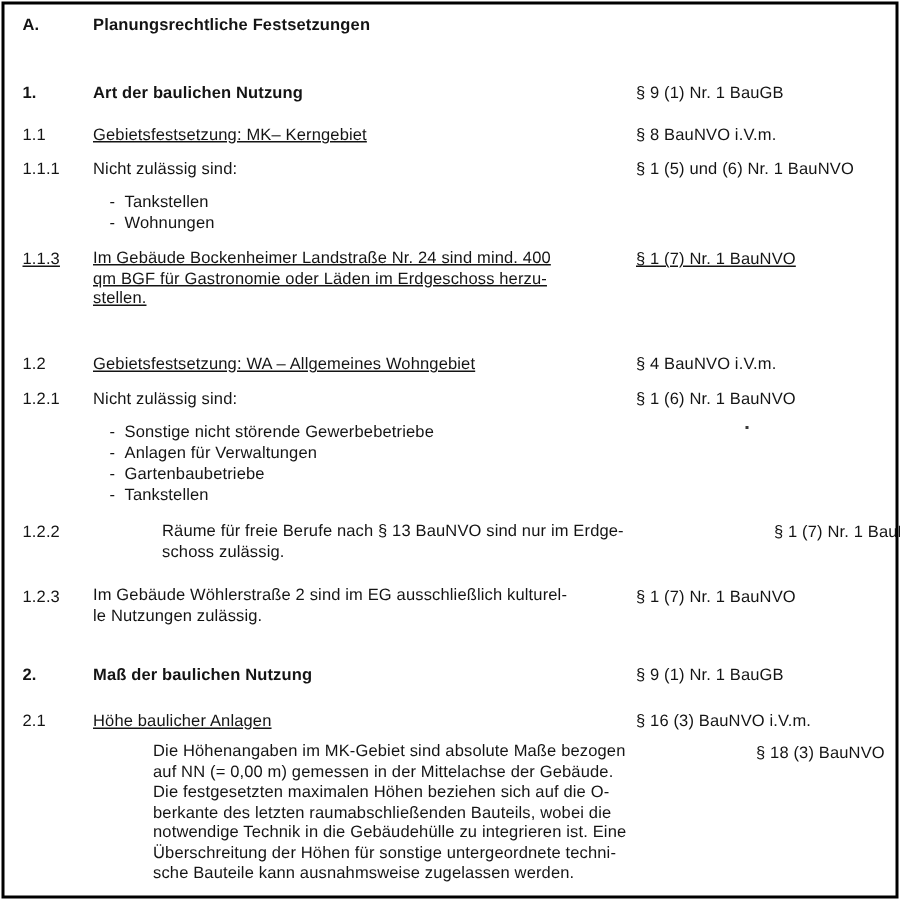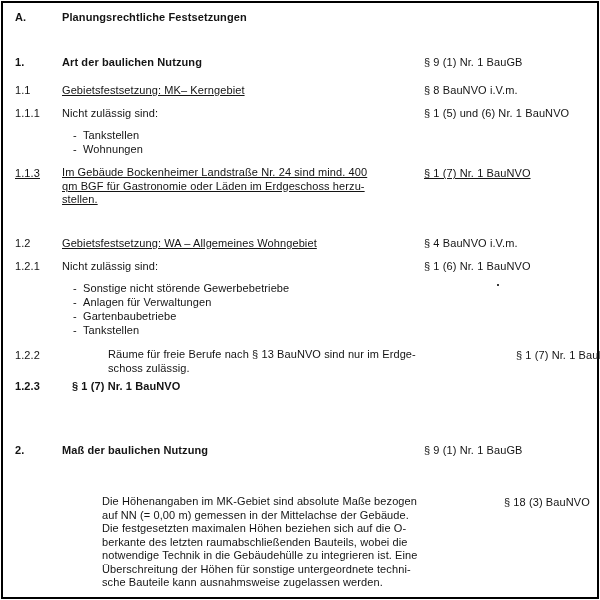--- a/index.html
+++ b/index.html
@@ -43,21 +43,21 @@
   .r0  { top: 10px; }
   .r1  { top: 55px; }
   .r2  { top: 83px; }
   .r3  { top: 106px; }
   .r4  { top: 128px; }
   .r5  { top: 166px; text-decoration: underline; }
   .r6  { top: 236px; }
   .r7  { top: 259px; }
   .r8  { top: 281px; }
   .r9  { top: 348px; gap: 46px; }
-  .r10 { top: 379px; font-weight: bold; }
+  .r10 { top: 391px; }
   .r11 { top: 443px; }
   .r12 { top: 474px; }
   .r13 { top: 495px; gap: 40px; }
   .stray-dot {
     position: absolute;
     left: 497px;
     top: 284px;
     width: 2px;
     height: 2px;
     background: #3a3a3a;
@@ -153,29 +153,36 @@
 
   <div class="row r9">
     <span class="num">1.2.2</span>
     <span class="body para">Räume für freie Berufe nach § 13 BauNVO sind nur im Erdge-
 schoss zulässig.</span>
     <span class="ref">§ 1 (7) Nr. 1 BauNVO</span>
   </div>
 
   <div class="row r10">
     <span class="num">1.2.3</span>
+    <span class="body para">Im Gebäude Wöhlerstraße 2 sind im EG ausschließlich kulturel-
+le Nutzungen zulässig.</span>
     <span class="ref">§ 1 (7) Nr. 1 BauNVO</span>
   </div>
 
   <div class="row bold r11">
     <span class="num">2.</span>
     <span class="body">Maß der baulichen Nutzung</span>
     <span class="ref">§ 9 (1) Nr. 1 BauGB</span>
   </div>
 
+  <div class="row r12">
+    <span class="num">2.1</span>
+    <span class="body u">Höhe baulicher Anlagen</span>
+    <span class="ref">§ 16 (3) BauNVO i.V.m.</span>
+  </div>
 
   <div class="row r13">
     <span class="num"></span>
     <span class="body para">Die Höhenangaben im MK-Gebiet sind absolute Maße bezogen
 auf NN (= 0,00 m) gemessen in der Mittelachse der Gebäude.
 Die festgesetzten maximalen Höhen beziehen sich auf die O-
 berkante des letzten raumabschließenden Bauteils, wobei die
 notwendige Technik in die Gebäudehülle zu integrieren ist. Eine
 Überschreitung der Höhen für sonstige untergeordnete techni-
 sche Bauteile kann ausnahmsweise zugelassen werden.</span>

